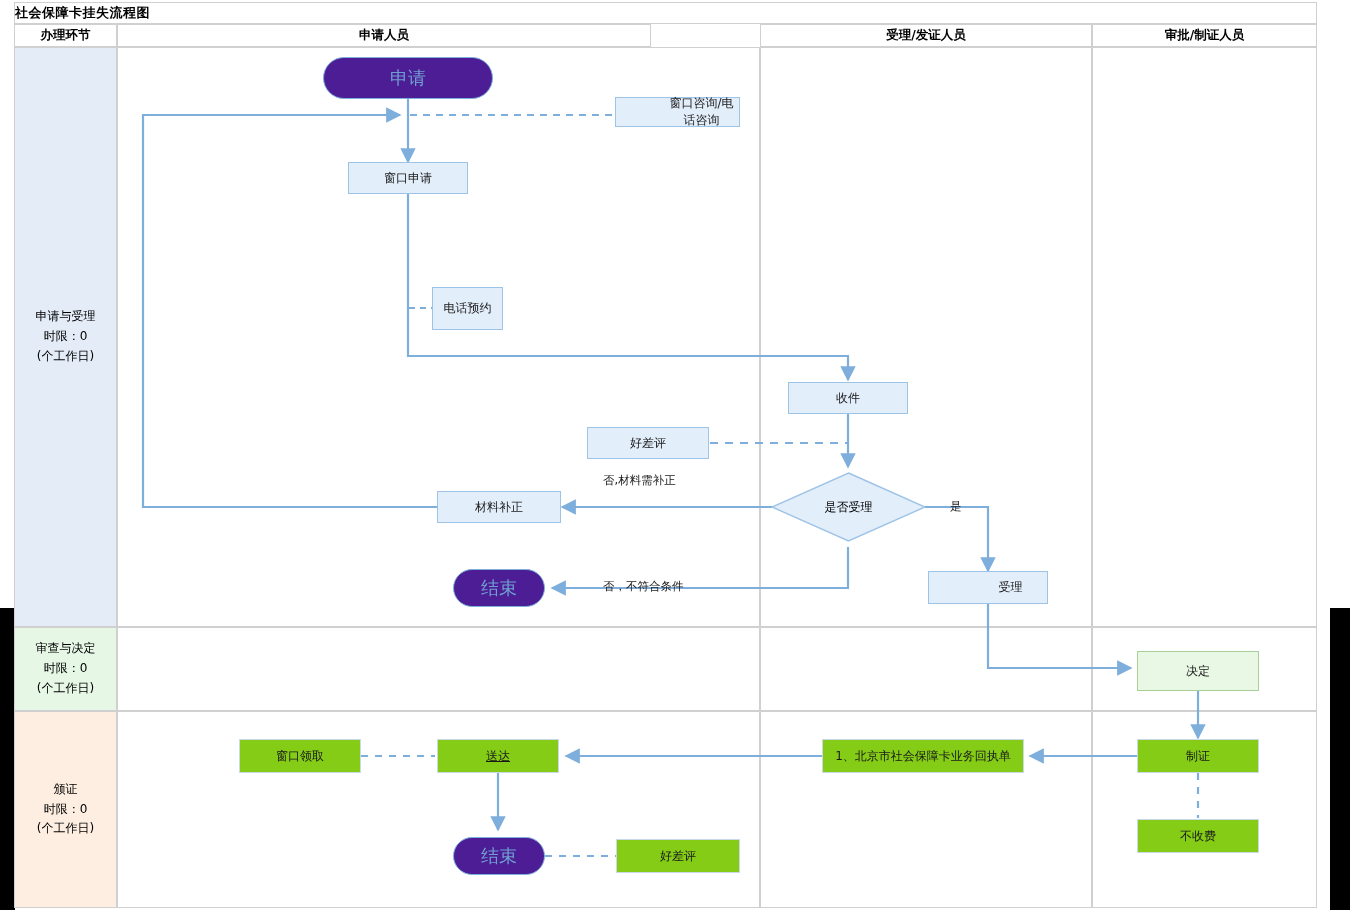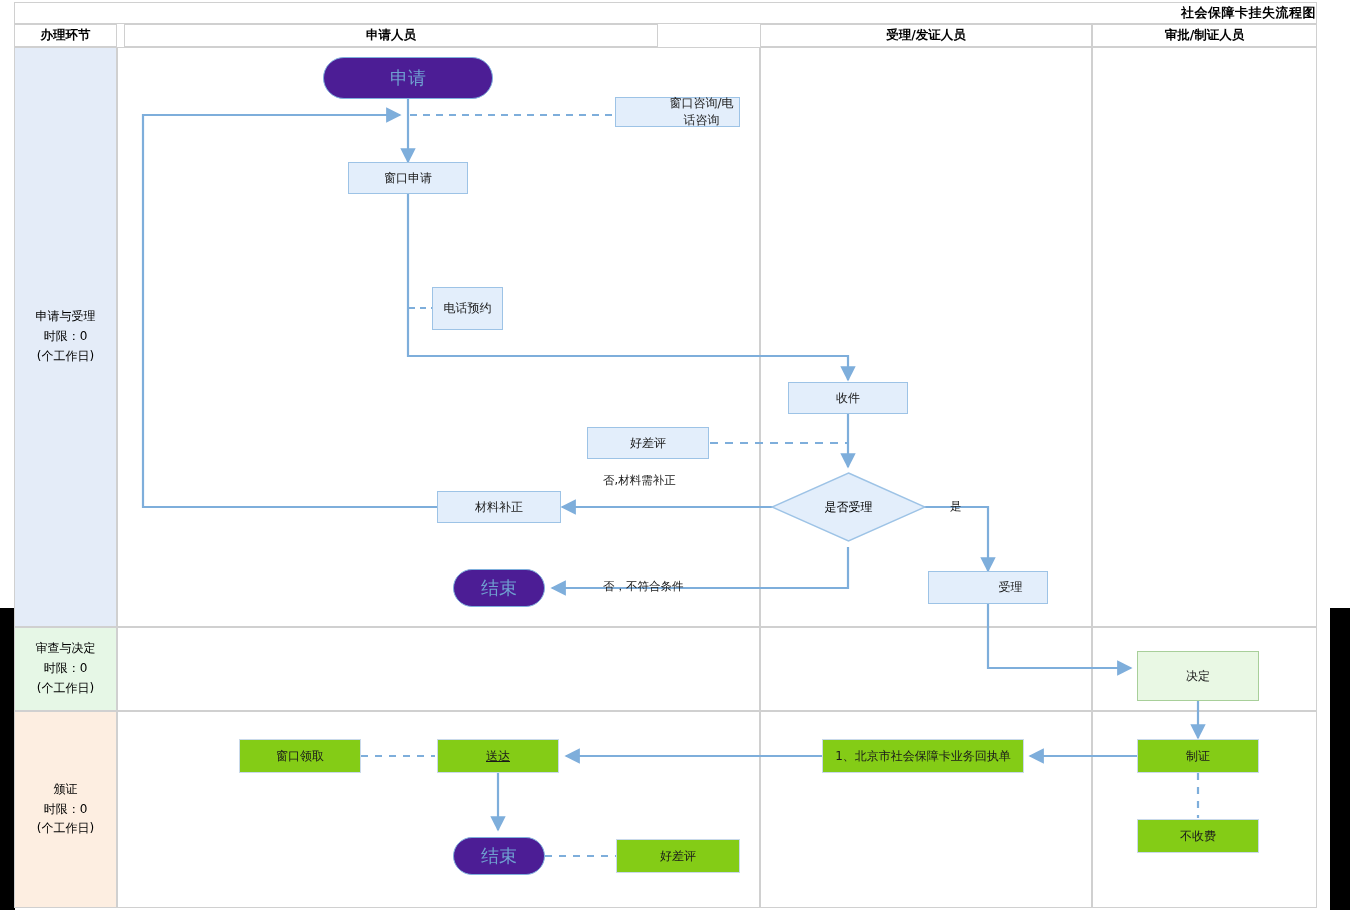--- a/index.html
+++ b/index.html
@@ -16,32 +16,32 @@
 
   
   .gutter{position:absolute;background:#000;}
   #gutter-left{left:0;top:608px;width:15px;height:302px;}
   #gutter-right{left:1330px;top:608px;width:20px;height:302px;}
 
   
   .cell{position:absolute;box-sizing:border-box;border:1px solid #d0d0d0;}
   #title-bar{
     left:14px;top:2px;width:1303px;height:22px;
-    display:flex;align-items:center;justify-content:flex-end;
+    display:flex;align-items:center;justify-content:flex-start;
     background:#fff;
   }
   #title-bar .t{font-size:13px;font-weight:bold;color:#000;letter-spacing:.5px;}
 
   .hdr{
     display:flex;align-items:center;justify-content:center;
     background:#fff;height:23px;top:24px;
     font-size:12.5px;font-weight:bold;color:#000;
   }
   #hdr-stage{left:14px;width:103px;}
-  #hdr-applicant{left:124px;width:534px;}
+  #hdr-applicant{left:117px;width:534px;}
   #hdr-acceptor{left:760px;width:332px;}
   #hdr-approver{left:1092px;width:225px;}
 
   
   .lane-label{
     left:14px;width:103px;
     display:flex;align-items:center;justify-content:center;
     text-align:center;font-size:12px;color:#000;line-height:1.65;
   }
   #lane1-label{top:47px;height:580px;background:#e4ecf8;}
@@ -200,21 +200,21 @@
     </svg>
     <span class="diamond-txt">是否受理</span>
   </div>
 
   <div class="node blue" style="left:437px;top:491px;width:124px;height:32px;">材料补正</div>
 
   <div class="node term" style="left:453px;top:569px;width:92px;height:38px;">结束</div>
 
   <div class="node blue" style="left:928px;top:571px;width:120px;height:33px;padding-left:45px;">受理</div>
 
-  <div class="node green" style="left:1137px;top:651px;width:122px;height:50px;">决定</div>
+  <div class="node green" style="left:1137px;top:651px;width:122px;height:40px;">决定</div>
 
   <div class="node orange" style="left:1137px;top:739px;width:122px;height:34px;">制证</div>
 
   <div class="node orange" style="left:1137px;top:819px;width:122px;height:34px;">不收费</div>
 
   <div class="node orange" style="left:822px;top:739px;width:202px;height:34px;">1、北京市社会保障卡业务回执单</div>
 
   <div class="node orange" style="left:437px;top:739px;width:122px;height:34px;text-decoration:underline;">送达</div>
 
   <div class="node orange" style="left:239px;top:739px;width:122px;height:34px;">窗口领取</div>

